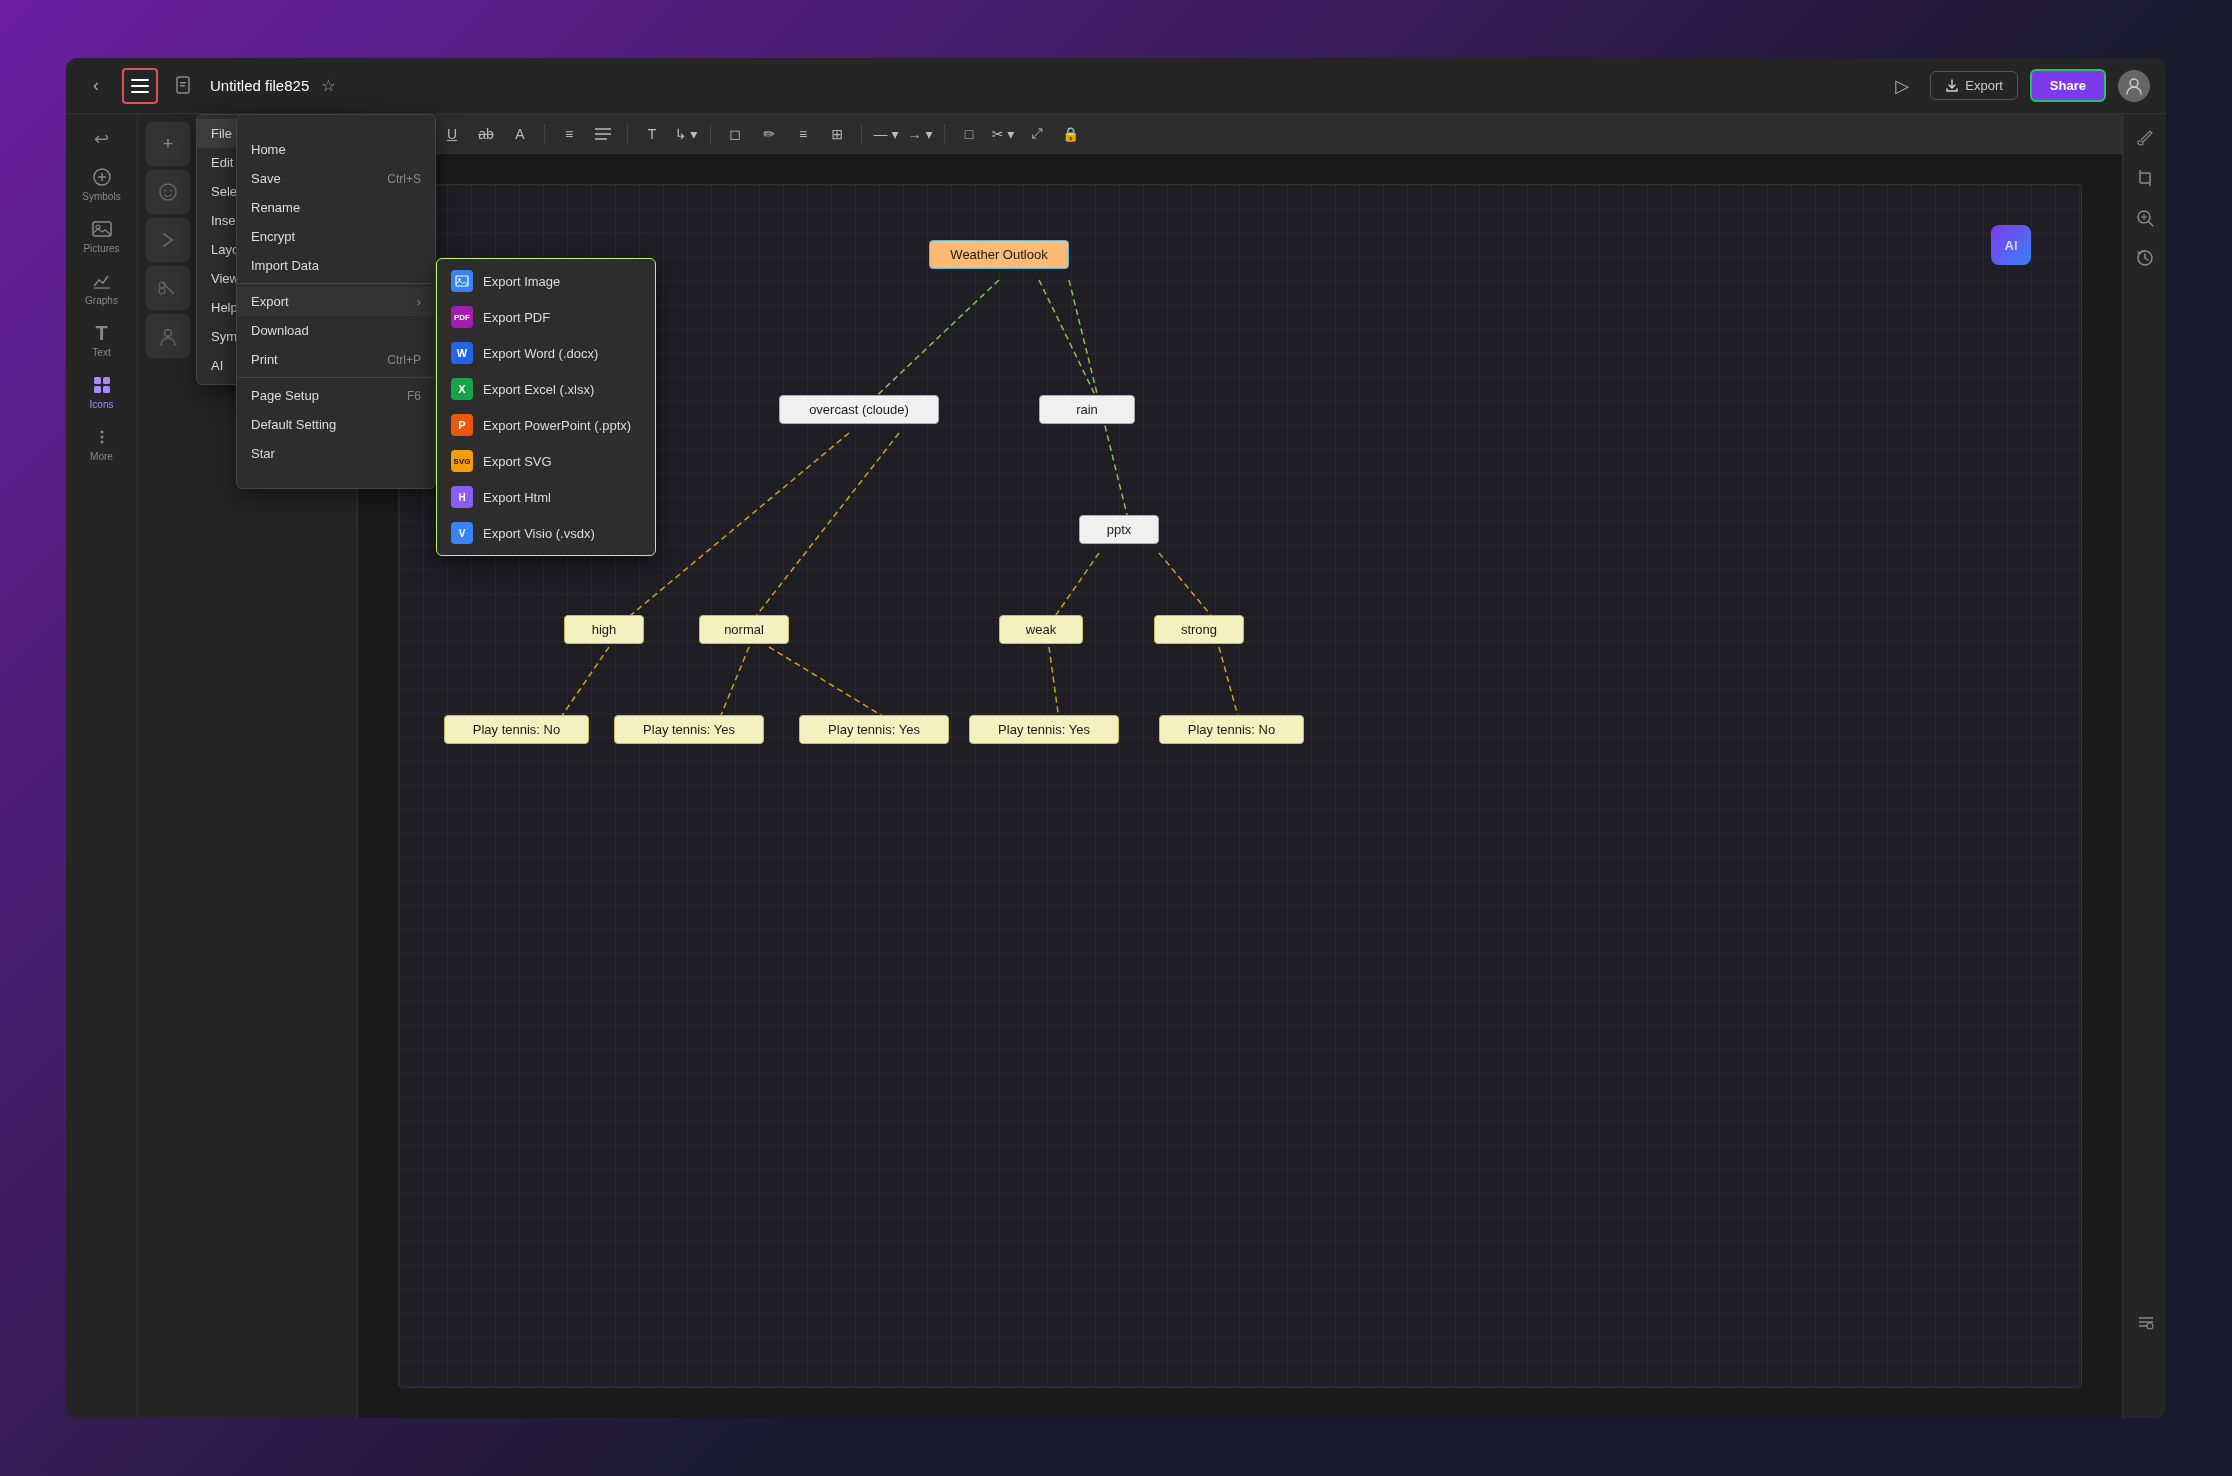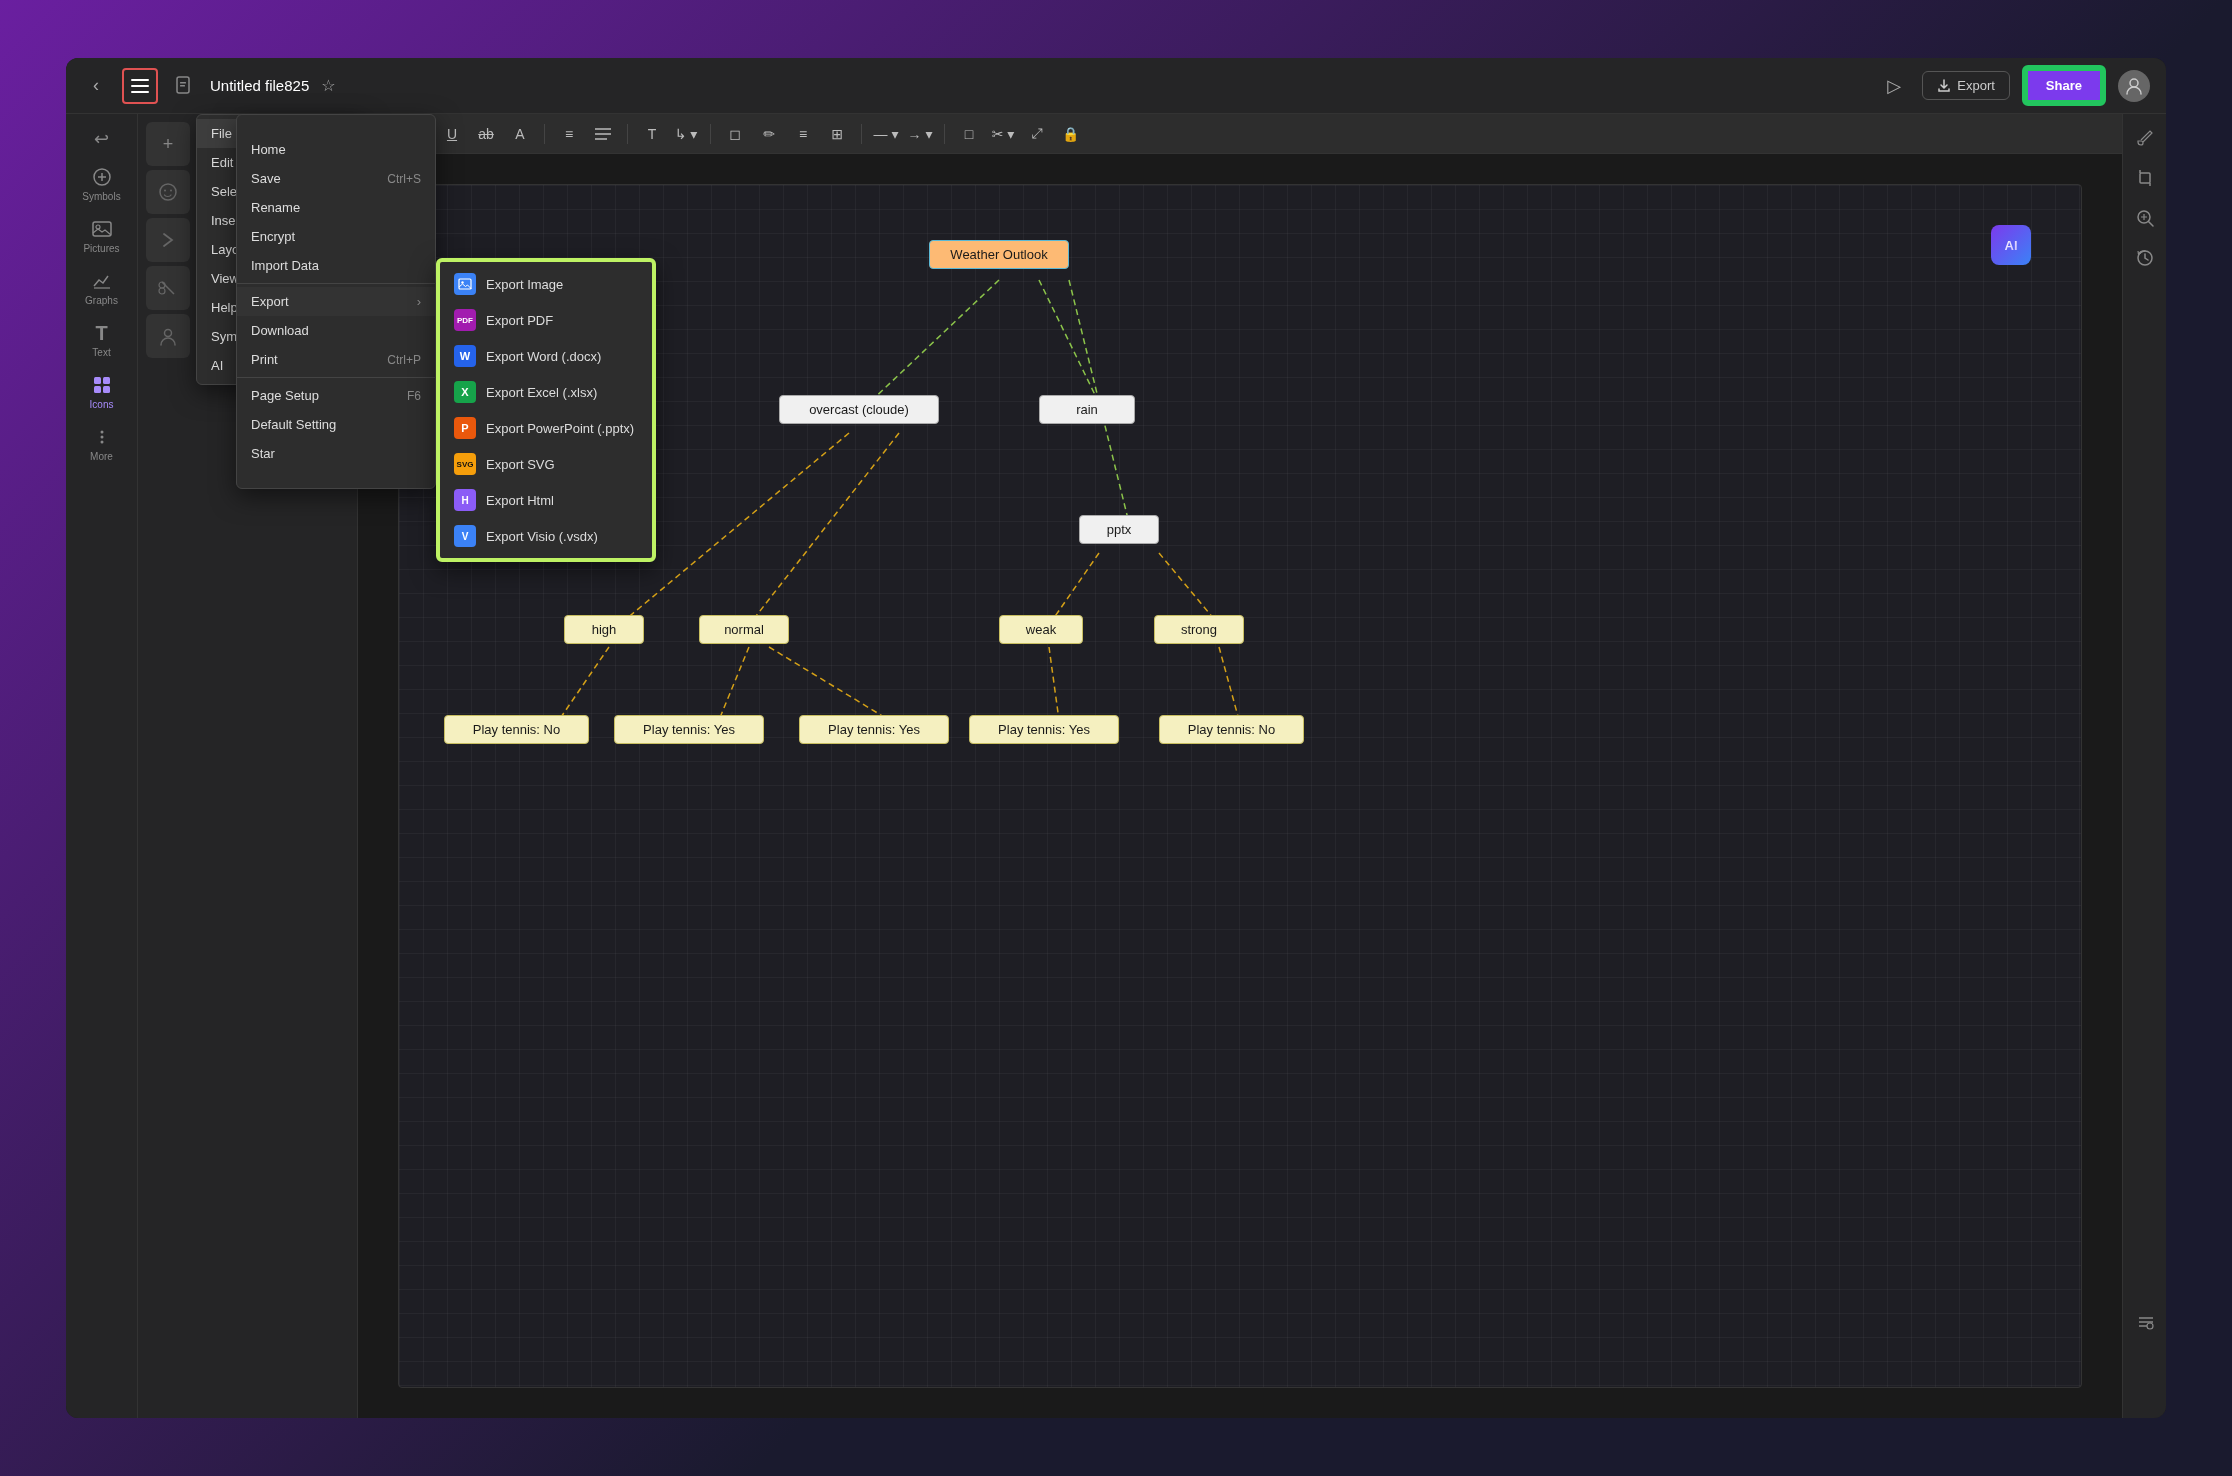--- a/index.html
+++ b/index.html
@@ -83,21 +83,21 @@
       border: 1px solid #555;
       border-radius: 6px;
       color: #ccc;
       font-size: 13px;
       cursor: pointer;
       background: transparent;
     }
     .share-btn {
       padding: 7px 18px;
       background: #7c3aed;
-      border: 6px solid #22c55e;
+      border: 2px solid #22c55e;
       border-radius: 6px;
       color: #fff;
       font-size: 13px;
       cursor: pointer;
       font-weight: 600;
     }
     .avatar {
       width: 32px; height: 32px;
       border-radius: 50%;
       background: #666;
@@ -321,21 +321,21 @@
       padding: 20px 0;
       box-shadow: 0 8px 24px rgba(0,0,0,0.5);
       z-index: 300;
     }
     
     .export-submenu {
       position: absolute;
       top: 200px;
       left: 370px;
       background: #2d2d2d;
-      border: 4px solid #bef264;
+      border: 1px solid #bef264;
       border-radius: 6px;
       width: 220px;
       padding: 4px 0;
       box-shadow: 0 8px 24px rgba(0,0,0,0.5);
       z-index: 300;
     }
     .export-item {
       display: flex;
       align-items: center;
       gap: 10px;

